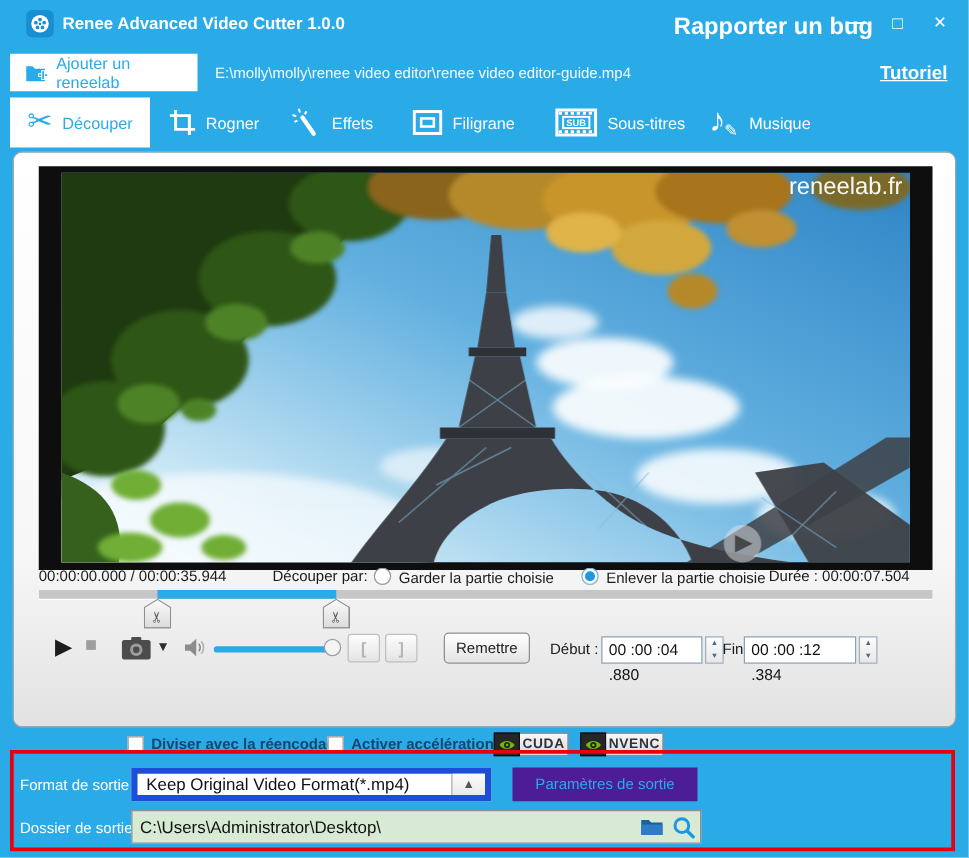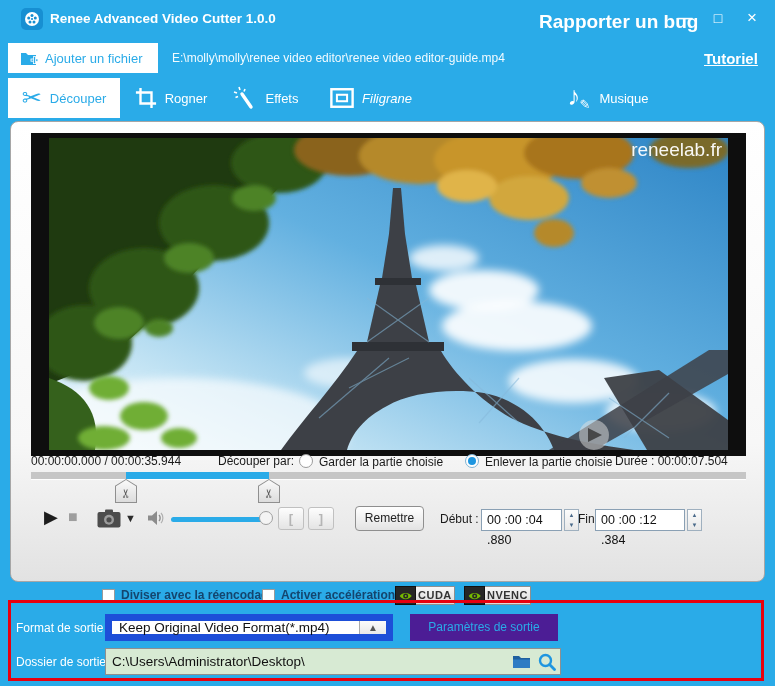--- a/index.html
+++ b/index.html
@@ -23,21 +23,21 @@
   .tutorial { position:absolute; left:704px; top:50px; color:#fff; font-size:15px; font-weight:bold; text-decoration:underline; cursor:pointer; }
 
   
   .tabbar { position:absolute; left:0; top:78px; width:775px; height:40px; }
   .tab { position:absolute; top:0; height:40px; display:flex; align-items:center; gap:8px; color:#fff; font-size:13px; cursor:pointer; justify-content:center; }
   .tab.active { background:#fff; color:#2aabe8; }
   .tab .glyph { font-size:24px; line-height:24px; }
   .tab0 { left:8px;  width:112px; }
   .tab1 { left:126px; width:90px; }
   .tab2 { left:222px; width:88px; }
-  .tab3 { left:322px; width:98px;font-style:italic; }
+  .tab3 { left:322px; width:98px; }
   .tab4 { left:440px; width:112px; }
   .tab5 { left:558px; width:100px; }
 
   
   .panel { position:absolute; left:10px; top:121px; width:755px; height:461px; background:linear-gradient(180deg,#ffffff 0%,#f7f7f7 70%,#e2e2e2 100%); border:1px solid #a6a6a6; border-radius:8px; }
   .video-frame { position:absolute; left:20px; top:11px; width:715px; height:323px; background:#0e0e0e; }
   .video-scene { position:absolute; left:18px; top:5px; width:679px; height:312px; }
   .watermark { position:absolute; right:24px; top:6px; color:#fff; font-size:19px; opacity:.95;padding-left:40px; }
 
   
@@ -90,21 +90,21 @@
   .badge .eye { width:21px; height:19px; background:#262626; border:1px solid #111; display:flex; align-items:center; justify-content:center; }
   .badge .tag { height:19px; background:linear-gradient(#f8f8f8,#dadada); border:1px solid #8f8f8f; border-left:none; font-size:11px; font-weight:bold; color:#333; padding:0 2px; line-height:17px; letter-spacing:.5px; }
 
   
   .red-box { position:absolute; left:8px; top:600px; width:756px; height:81px; border:3px solid #e8000f; z-index:9; pointer-events:none; }
 
   
   .out-lbl { position:absolute; font-size:12px; color:#fff; }
   .fmt-lbl { left:16px; top:621px; }
   .dir-lbl { left:16px; top:655px; }
-  .fmt-select { position:absolute; left:105px; top:614px; width:288px; height:27px; background:#fff; border:7px solid #1d4ed8; display:flex; align-items:center; cursor:pointer; }
+  .fmt-select { position:absolute; left:105px; top:614px; width:288px; height:27px; background:#fff; border:5px solid #1d4ed8; display:flex; align-items:center; cursor:pointer; }
   .fmt-select .val { flex:1; font-size:13.5px; color:#111; padding-left:7px; }
   .fmt-select .arrow { width:27px; height:100%; border-left:1px solid #aaa; display:flex; align-items:center; justify-content:center; font-size:10px; color:#555; background:linear-gradient(#fbfbfb,#e9e9e9); }
   .params-btn { position:absolute; left:410px; top:614px; width:148px; height:27px; background:#4c1d95; color:#2aabe8; font-size:12px; text-align:center; line-height:27px; cursor:pointer; }
   .dir-input { position:absolute; left:105px; top:648px; width:456px; height:27px; background:#d7ead3; border:1px solid #8f8f8f; display:flex; align-items:center; }
   .dir-input .val { flex:1; font-size:13.5px; color:#111; padding-left:6px; white-space:nowrap; overflow:hidden; }
   .dir-input .ic { width:26px; display:flex; align-items:center; justify-content:center; cursor:pointer; }
   .launch-btn { position:absolute; left:597px; top:616px; width:147px; height:42px; background:#fff; color:#2aabe8; font-size:18px; text-align:center; line-height:42px; cursor:pointer; }
 </style>
 </head>
 <body>
@@ -129,21 +129,21 @@
     <div class="winbtn btn-max">□</div>
     <div class="winbtn btn-close">×</div>
   </div>
 
   <div class="add-file-btn">
     <svg width="18" height="15" viewBox="0 0 18 15">
       <path d="M1 2 h5 l2 2 h8 v10 h-15 z" fill="#2aabe8"></path>
       <rect x="11" y="8" width="7" height="2.2" fill="#2aabe8" stroke="#fff" stroke-width="0.8"></rect>
       <rect x="13.4" y="5.6" width="2.2" height="7" fill="#2aabe8" stroke="#fff" stroke-width="0.8"></rect>
     </svg>
-    <span>Ajouter un fichier</span>
+    <span>Ajouter un reneelab</span>
   </div>
   <div class="file-path">E:\molly\molly\renee video editor\renee video editor-guide.mp4</div>
   <div class="tutorial">Tutoriel</div>
 
   <div class="tabbar">
     <div class="tab tab0 active">
       <span class="glyph">✂</span>
       <span>Découper</span>
     </div>
     <div class="tab tab1">
@@ -162,20 +162,30 @@
         <line x1="2.5" y1="11.5" x2="5" y2="10.5" stroke="#fff" stroke-width="1.6"></line>
       </svg>
       <span>Effets</span>
     </div>
     <div class="tab tab3">
       <svg width="24" height="22" viewBox="0 0 26 22">
         <rect x="1.5" y="1.5" width="23" height="19" stroke="#fff" stroke-width="2.6" fill="none"></rect>
         <rect x="7.5" y="7.5" width="11" height="7" stroke="#fff" stroke-width="2.2" fill="none"></rect>
       </svg>
       <span>Filigrane</span>
+    </div>
+    <div class="tab tab4">
+      <svg width="34" height="24" viewBox="0 0 34 24">
+        <rect x="1.5" y="2" width="31" height="20" stroke="#fff" stroke-width="2.4" fill="none"></rect>
+        <line x1="3" y1="4.6" x2="31" y2="4.6" stroke="#fff" stroke-width="2.4" stroke-dasharray="2.6 2.2"></line>
+        <line x1="3" y1="19.4" x2="31" y2="19.4" stroke="#fff" stroke-width="2.4" stroke-dasharray="2.6 2.2"></line>
+        <rect x="6.5" y="7.5" width="21" height="9" stroke="#fff" stroke-width="1.6" fill="none"></rect>
+        <text x="17" y="14.6" text-anchor="middle" font-size="7.5" font-weight="bold" fill="#fff" font-family="Liberation Sans, sans-serif">SUB</text>
+      </svg>
+      <span>Sous-titres</span>
     </div>
     <div class="tab tab5">
       <span style="position:relative;display:inline-block;width:24px;height:28px;">
         <span class="glyph" style="position:absolute;left:0;top:0;font-size:26px;">♪</span>
         <span style="position:absolute;left:12px;top:13px;font-size:13px;">✎</span>
       </span>
       <span>Musique</span>
     </div>
   </div>
 

